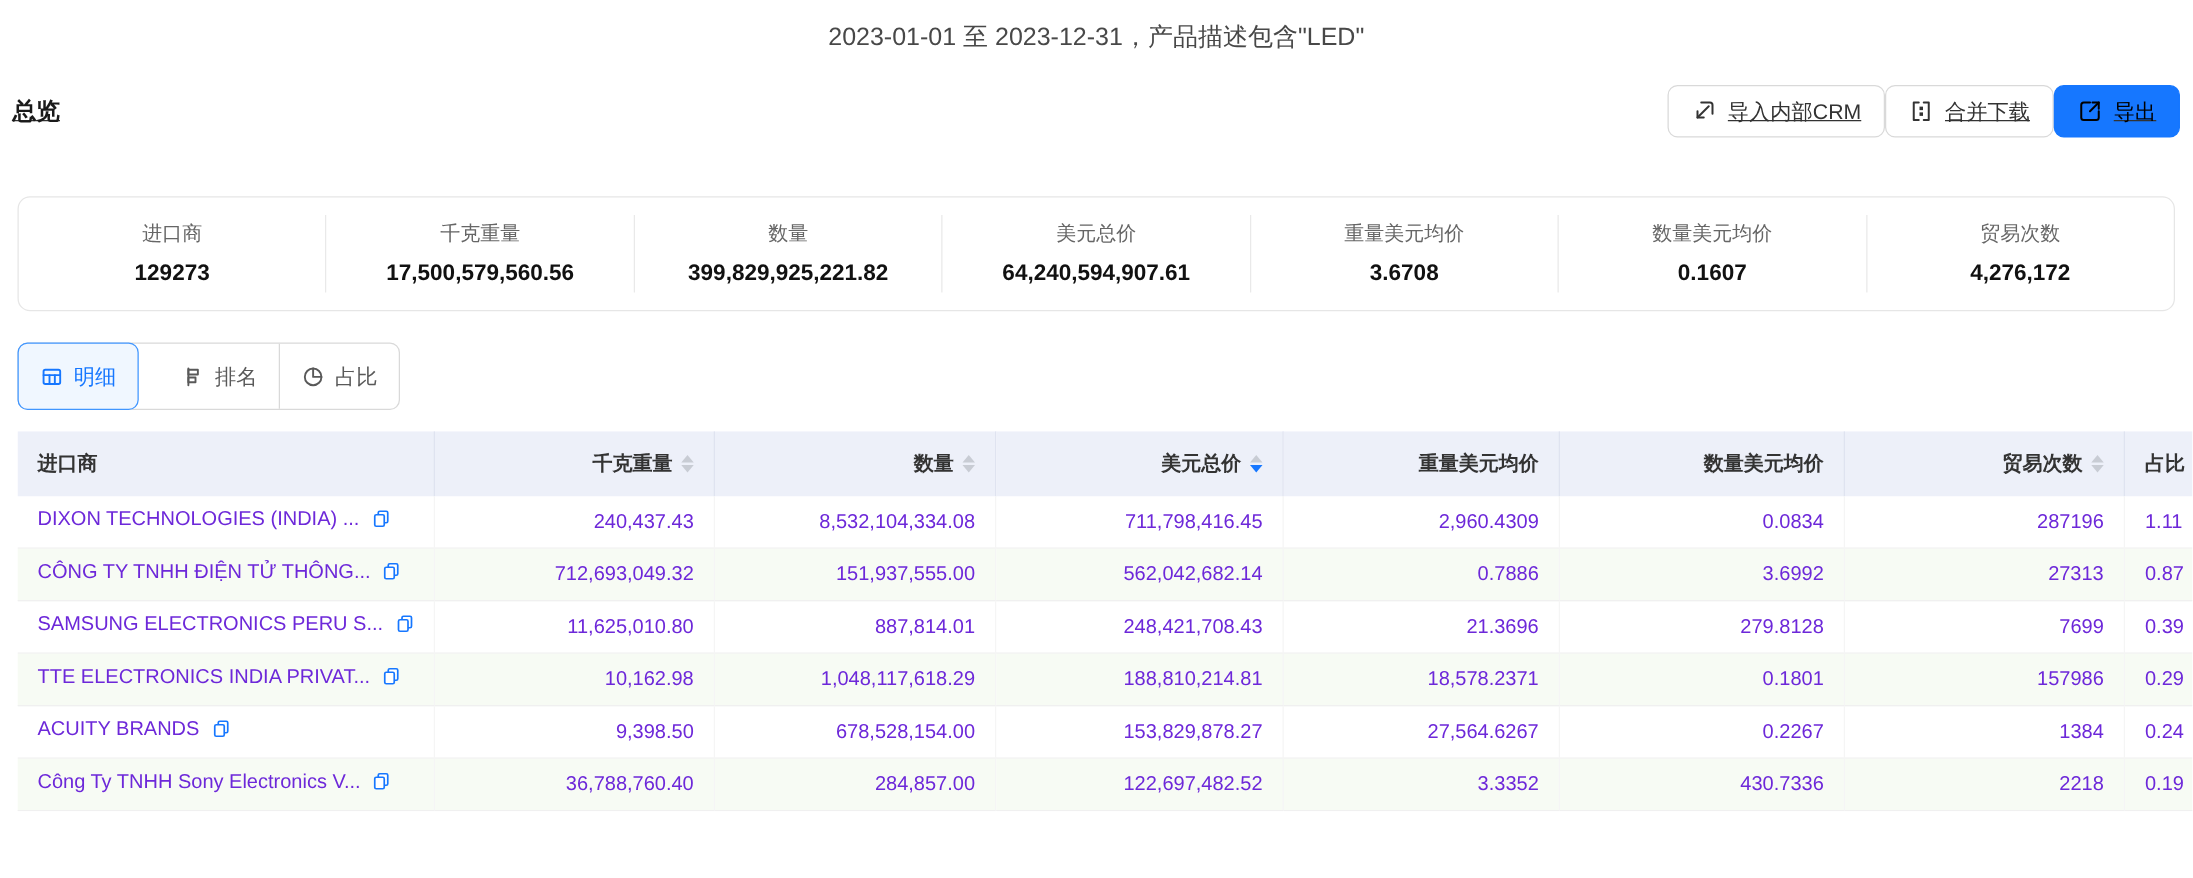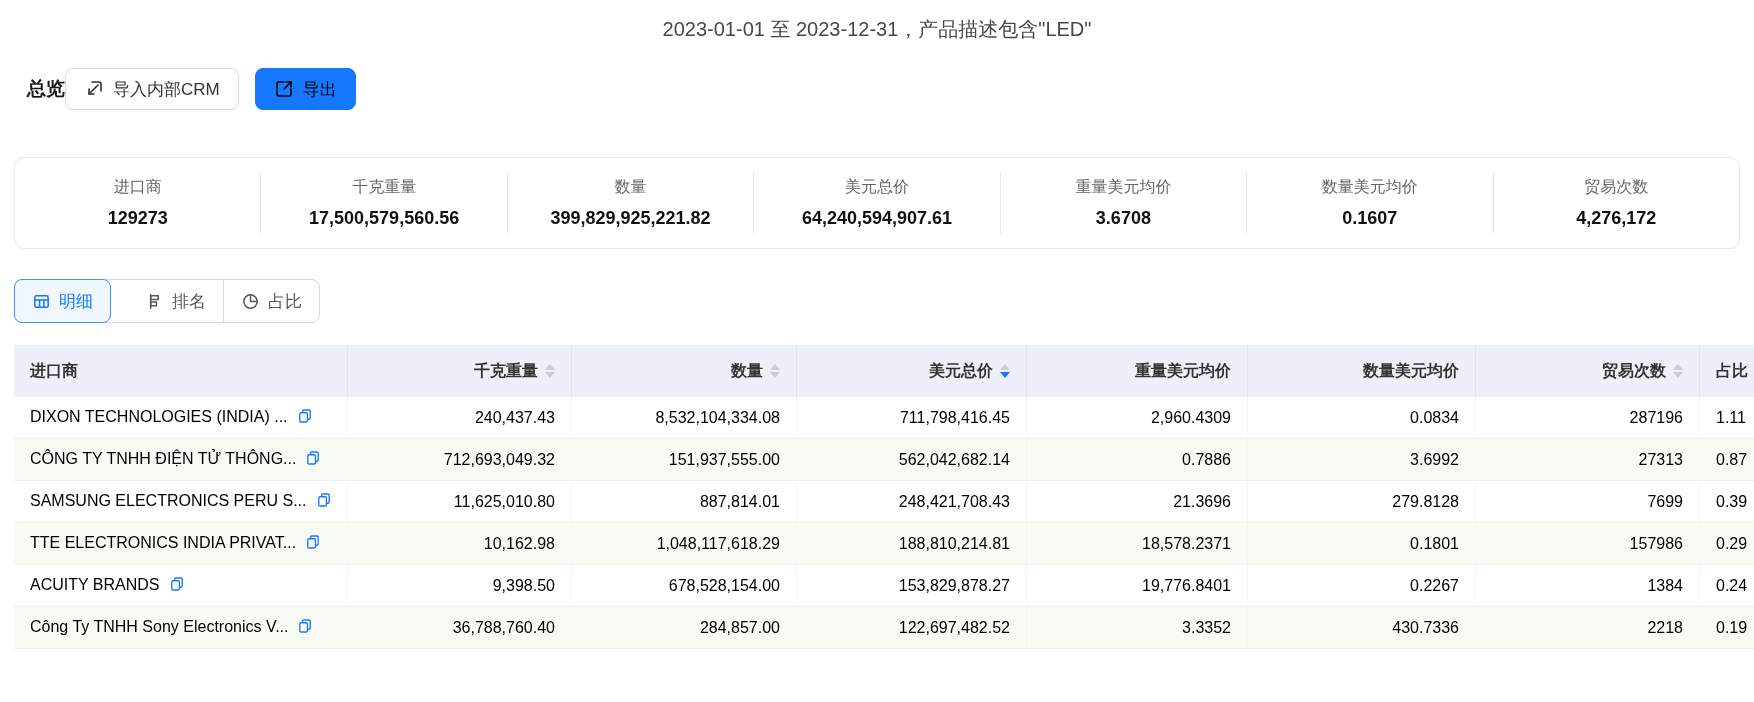--- a/index.html
+++ b/index.html
@@ -2,24 +2,24 @@
 <html><head>
 <meta charset="utf-8">
 <style>
   * { box-sizing: border-box; margin: 0; padding: 0; }
   html,body { width: 1754px; height: 702px; overflow: hidden; background: #fff;
     font-family: "Liberation Sans", "DejaVu Sans", sans-serif; color: #333; }
 
   .page-title { text-align: center; padding-top: 8px; font-size: 27px; font-weight: 600; color: #222; }
   .page-subtitle { text-align: center; margin-top: 16px; font-size: 20px; color: #484848; }
 
-  .overview-bar { display: flex; align-items: center; justify-content: flex-start;
-    padding: 0 27px; margin-top: 24px; height: 44px; }
+  .overview-bar { display: flex; align-items: center; justify-content: space-between;
+    padding: 0 10px; margin-top: 24px; height: 44px; text-decoration: underline; }
   .section-heading { font-size: 19px; font-weight: 700; color: #1a1a1a; }
-  .actions { display: flex; gap: 16px; align-items: center; }
+  .actions { display: flex; align-items: center; }
   .btn { display: inline-flex; align-items: center; gap: 9px; height: 42px; padding: 0 18px;
     border-radius: 8px; font-size: 17px; cursor: pointer; border: 1px solid #d9d9d9;
     background: #fff; color: #333; font-family: inherit; }
   .btn-primary { background: #1677ff; border-color: #1677ff; color: #000000; }
   .btn-icon { display: inline-flex; align-items: center; }
 
   .stats-panel { margin: 46px 14px 0; border: 1px solid #e6e6e6; border-radius: 10px;
     height: 92px; display: flex; align-items: center; background: #fff; }
   .stat { flex: 1; display: flex; flex-direction: column; justify-content: center;
     align-items: center; height: 62px; }
@@ -27,38 +27,38 @@
   .stat-label { font-size: 16px; color: #666; }
   .stat-value { font-size: 18px; font-weight: 700; color: #111; margin-top: 10px; }
 
   .detail-bar { display: flex; align-items: center; justify-content: space-between;
     padding: 0 14px; margin-top: 30px; height: 44px; }
   .detail-left { display: flex; align-items: baseline; gap: 14px; }
   .match-text { font-size: 17px; color: #9a9a9a; }
   .match-count { color: #e8491f; margin: 0 7px; }
 
   .tab-group { display: flex; align-items: stretch; border: 1px solid #d9d9d9;
-    border-radius: 8px; height: 44px; background: #fff; position: relative; }
+    border-radius: 8px; height: 54px; background: #fff; position: relative; }
   .tab { display: inline-flex; align-items: center; gap: 8px; padding: 0 17px; font-size: 17px;
     color: #595959; background: transparent; border: none; cursor: pointer; font-family: inherit; position: relative; }
   .tab + .tab { border-left: 1px solid #d9d9d9; }
   .tab.active { border: 1px solid #4096ff; background: #f0f7ff; color: #1677ff;
     border-radius: 8px; margin: -1px; z-index: 2; }
   .tab.active + .tab { border-left: none; padding-left: 35px; }
   .tab-icon { display: inline-flex; align-items: center; }
 
   .table-wrap { margin: 22px 14px 0; width: 1740px; overflow: hidden; }
   table { border-collapse: separate; border-spacing: 0; table-layout: fixed; width: 1806px; font-size: 16px; }
   thead th { background: #edf0f9; height: 52px; padding: 0 16px; font-weight: 700; color: #333;
     border-right: 1px solid #dfe3f0; }
   thead th:last-child { border-right: none; }
   .th-inner { display: flex; align-items: center; height: 100%; }
   .th-inner.right { justify-content: flex-end; }
   tbody td { height: 42px; padding: 0 16px; border-bottom: 1px solid #f0f0f0;
-    border-right: 1px solid #f5f5f5; color: #000000; white-space: nowrap; overflow: hidden; }
+    border-right: 1px solid #f5f5f5; color: #6d28d9; white-space: nowrap; overflow: hidden; }
   tbody td:last-child { border-right: none; }
   tbody tr:nth-child(even) { background: #f7fbf4; }
   td.num { text-align: right; }
   .name-cell { font-size: 16px; }
   .imp-name { vertical-align: middle; }
   .copy-icon { margin-left: 9px; vertical-align: -3px; cursor: pointer; display: inline-block; }
 
   .sorter { display: inline-flex; flex-direction: column; gap: 2px; margin-left: 7px; }
   .caret { width: 0; height: 0; border-left: 5px solid transparent; border-right: 5px solid transparent; }
   .caret.up { border-bottom: 6px solid #c8ccd4; }
@@ -78,20 +78,31 @@
       <button class="btn">
         <span class="btn-icon">
           <svg width="20" height="20" viewBox="0 0 20 20" fill="none" stroke="currentColor" stroke-width="1.6" stroke-linecap="round" stroke-linejoin="round">
             <path d="M8 3h7a2 2 0 0 1 2 2v7"></path>
             <path d="M14 6L5 15"></path>
             <path d="M5 10v5h5"></path>
           </svg>
         </span>
         <span>导入内部CRM</span>
       </button>
+      <button class="btn">
+        <span class="btn-icon">
+          <svg width="20" height="20" viewBox="0 0 20 20" fill="none" stroke="currentColor" stroke-width="1.6" stroke-linecap="round" stroke-linejoin="round">
+            <path d="M8 3H4v14h4"></path>
+            <path d="M12 3h4v14h-4"></path>
+            <rect x="8.6" y="6.3" width="2.8" height="2.8" fill="currentColor" stroke="none"></rect>
+            <rect x="8.6" y="10.9" width="2.8" height="2.8" fill="currentColor" stroke="none"></rect>
+          </svg>
+        </span>
+        <span>合并下载</span>
+      </button>
       <button class="btn btn-primary">
         <span class="btn-icon">
           <svg width="20" height="20" viewBox="0 0 20 20" fill="none" stroke="currentColor" stroke-width="1.6" stroke-linecap="round" stroke-linejoin="round">
             <path d="M17 10v5a2 2 0 0 1-2 2H5a2 2 0 0 1-2-2V5a2 2 0 0 1 2-2h5"></path>
             <path d="M12 3h5v5"></path>
             <path d="M17 3l-7 7"></path>
           </svg>
         </span>
         <span>导出</span>
       </button>
@@ -280,21 +291,21 @@
           <td class="">0.29</td>
         </tr>
         <tr>
           <td class="name-cell"><span class="imp-name">ACUITY BRANDS</span><span class="copy-icon"><svg width="16" height="16" viewBox="0 0 20 20" fill="#fff" stroke="#1677ff" stroke-width="1.7" stroke-linejoin="round">
                 <rect x="7" y="2.5" width="9.5" height="11.5" rx="1.5"></rect>
                 <rect x="3.5" y="6" width="9.5" height="11.5" rx="1.5"></rect>
               </svg></span></td>
           <td class="num">9,398.50</td>
           <td class="num">678,528,154.00</td>
           <td class="num">153,829,878.27</td>
-          <td class="num">19,776.8401</td>
+          <td class="num">27,564.6267</td>
           <td class="num">0.2267</td>
           <td class="num">1384</td>
           <td class="">0.24</td>
         </tr>
         <tr>
           <td class="name-cell"><span class="imp-name">Công Ty TNHH Sony Electronics V...</span><span class="copy-icon"><svg width="16" height="16" viewBox="0 0 20 20" fill="#fff" stroke="#1677ff" stroke-width="1.7" stroke-linejoin="round">
                 <rect x="7" y="2.5" width="9.5" height="11.5" rx="1.5"></rect>
                 <rect x="3.5" y="6" width="9.5" height="11.5" rx="1.5"></rect>
               </svg></span></td>
           <td class="num">36,788,760.40</td>

